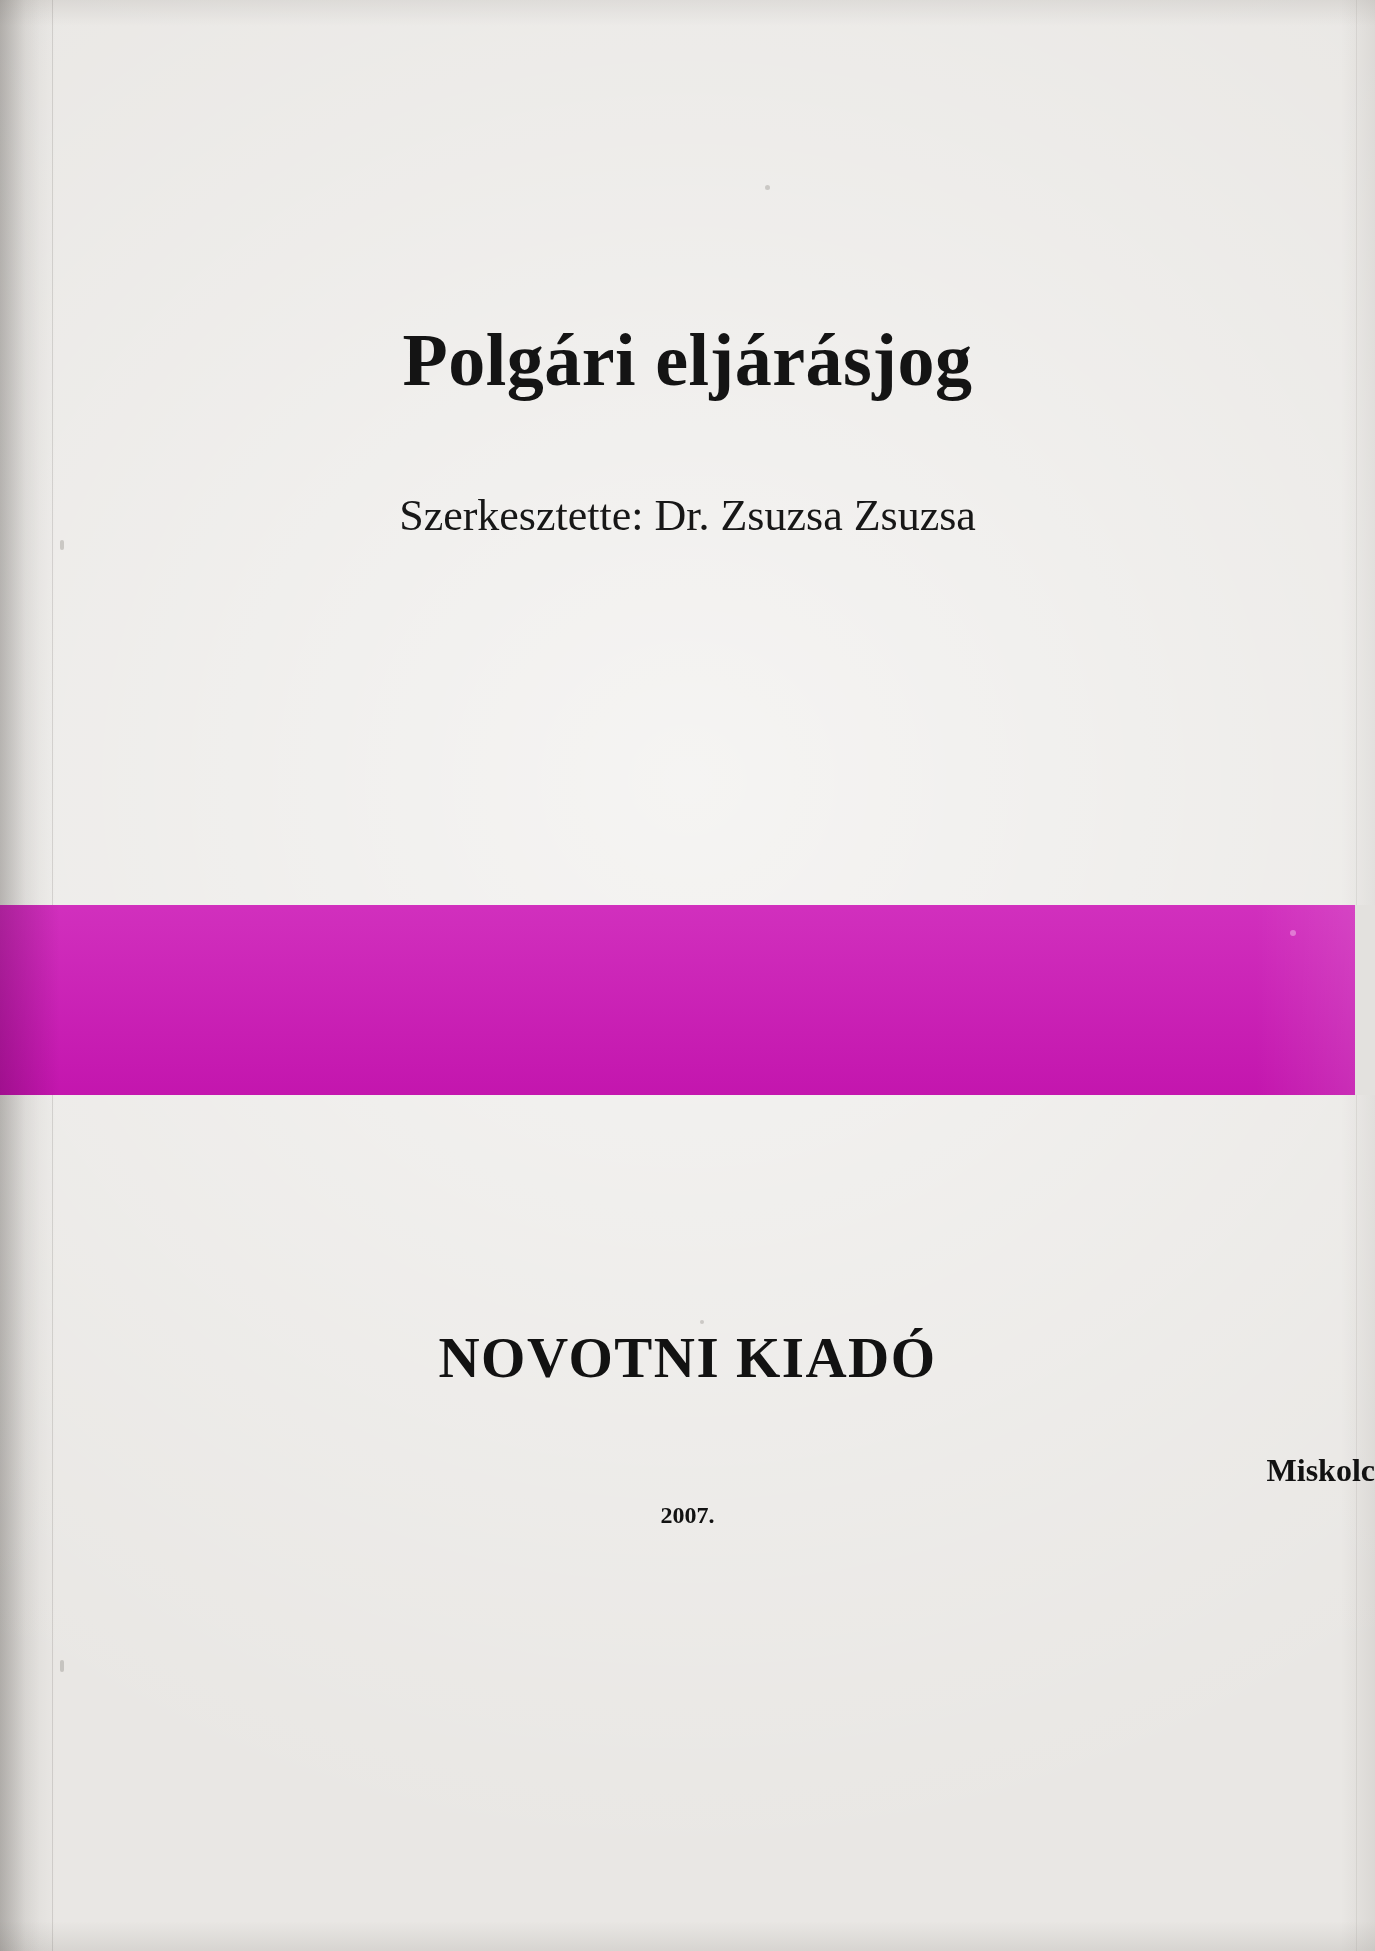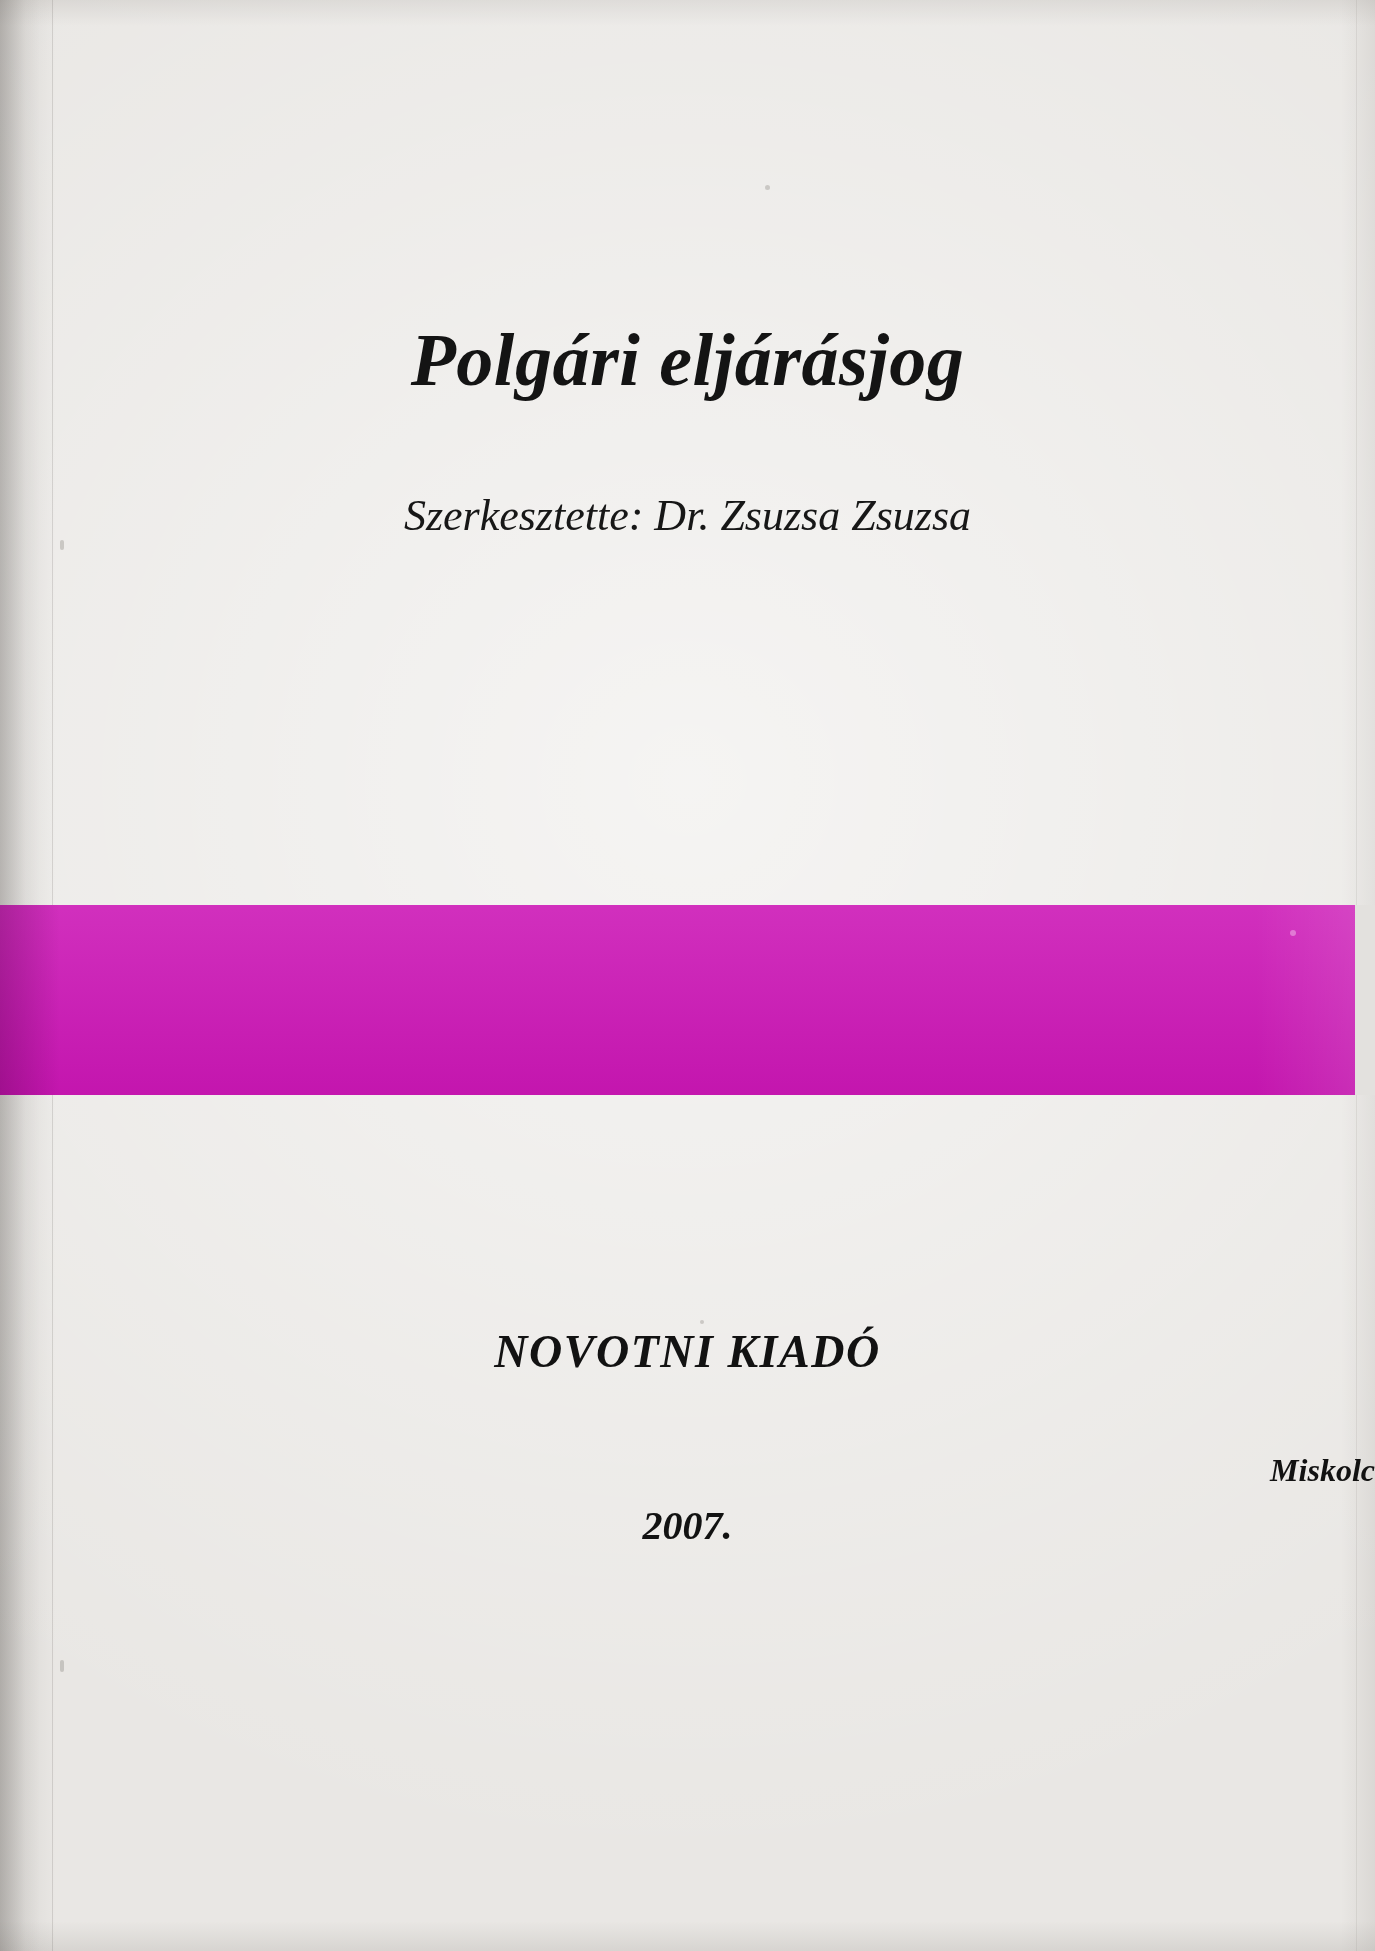--- a/index.html
+++ b/index.html
@@ -55,21 +55,20 @@
     width: 1px; height: 100%;
     background: rgba(140,135,130,0.16);
   }
 
   
   .content {
     position: absolute;
     inset: 0;
     padding-left: 40px;
     box-sizing: border-box;
-    font-style: italic;
   }
 
   .title {
     position: absolute;
     top: 318px;
     left: 0; right: 0;
     text-align: center;
     font-size: 74px;
     font-weight: bold;
     letter-spacing: 0.5px;
@@ -124,21 +123,21 @@
     font-size: 37px;
     color: #171717;
     font-family: "Liberation Sans", sans-serif;
   }
 
   .publisher {
     position: absolute;
     top: 1325px;
     left: 0; right: 0;
     text-align: center;
-    font-size: 46px;
+    font-size: 57px;
     font-weight: bold;
     letter-spacing: 1.5px;
     color: #121212;
     font-family: "Liberation Serif", serif;
   }
 
   .city {
     position: absolute;
     top: 1452px;
     left: 0; right: 0;
@@ -146,21 +145,21 @@
     font-size: 32px;
     font-weight: bold;
     color: #121212;
     font-family: "Liberation Serif", serif;
   }
   .year {
     position: absolute;
     top: 1502px;
     left: 0; right: 0;
     text-align: center;
-    font-size: 40px;
+    font-size: 24px;
     font-weight: bold;
     color: #121212;
     font-family: "Liberation Serif", serif;
   }
 
   
   .speck {
     position: absolute;
     background: rgba(120,115,110,0.30);
     border-radius: 50%;

